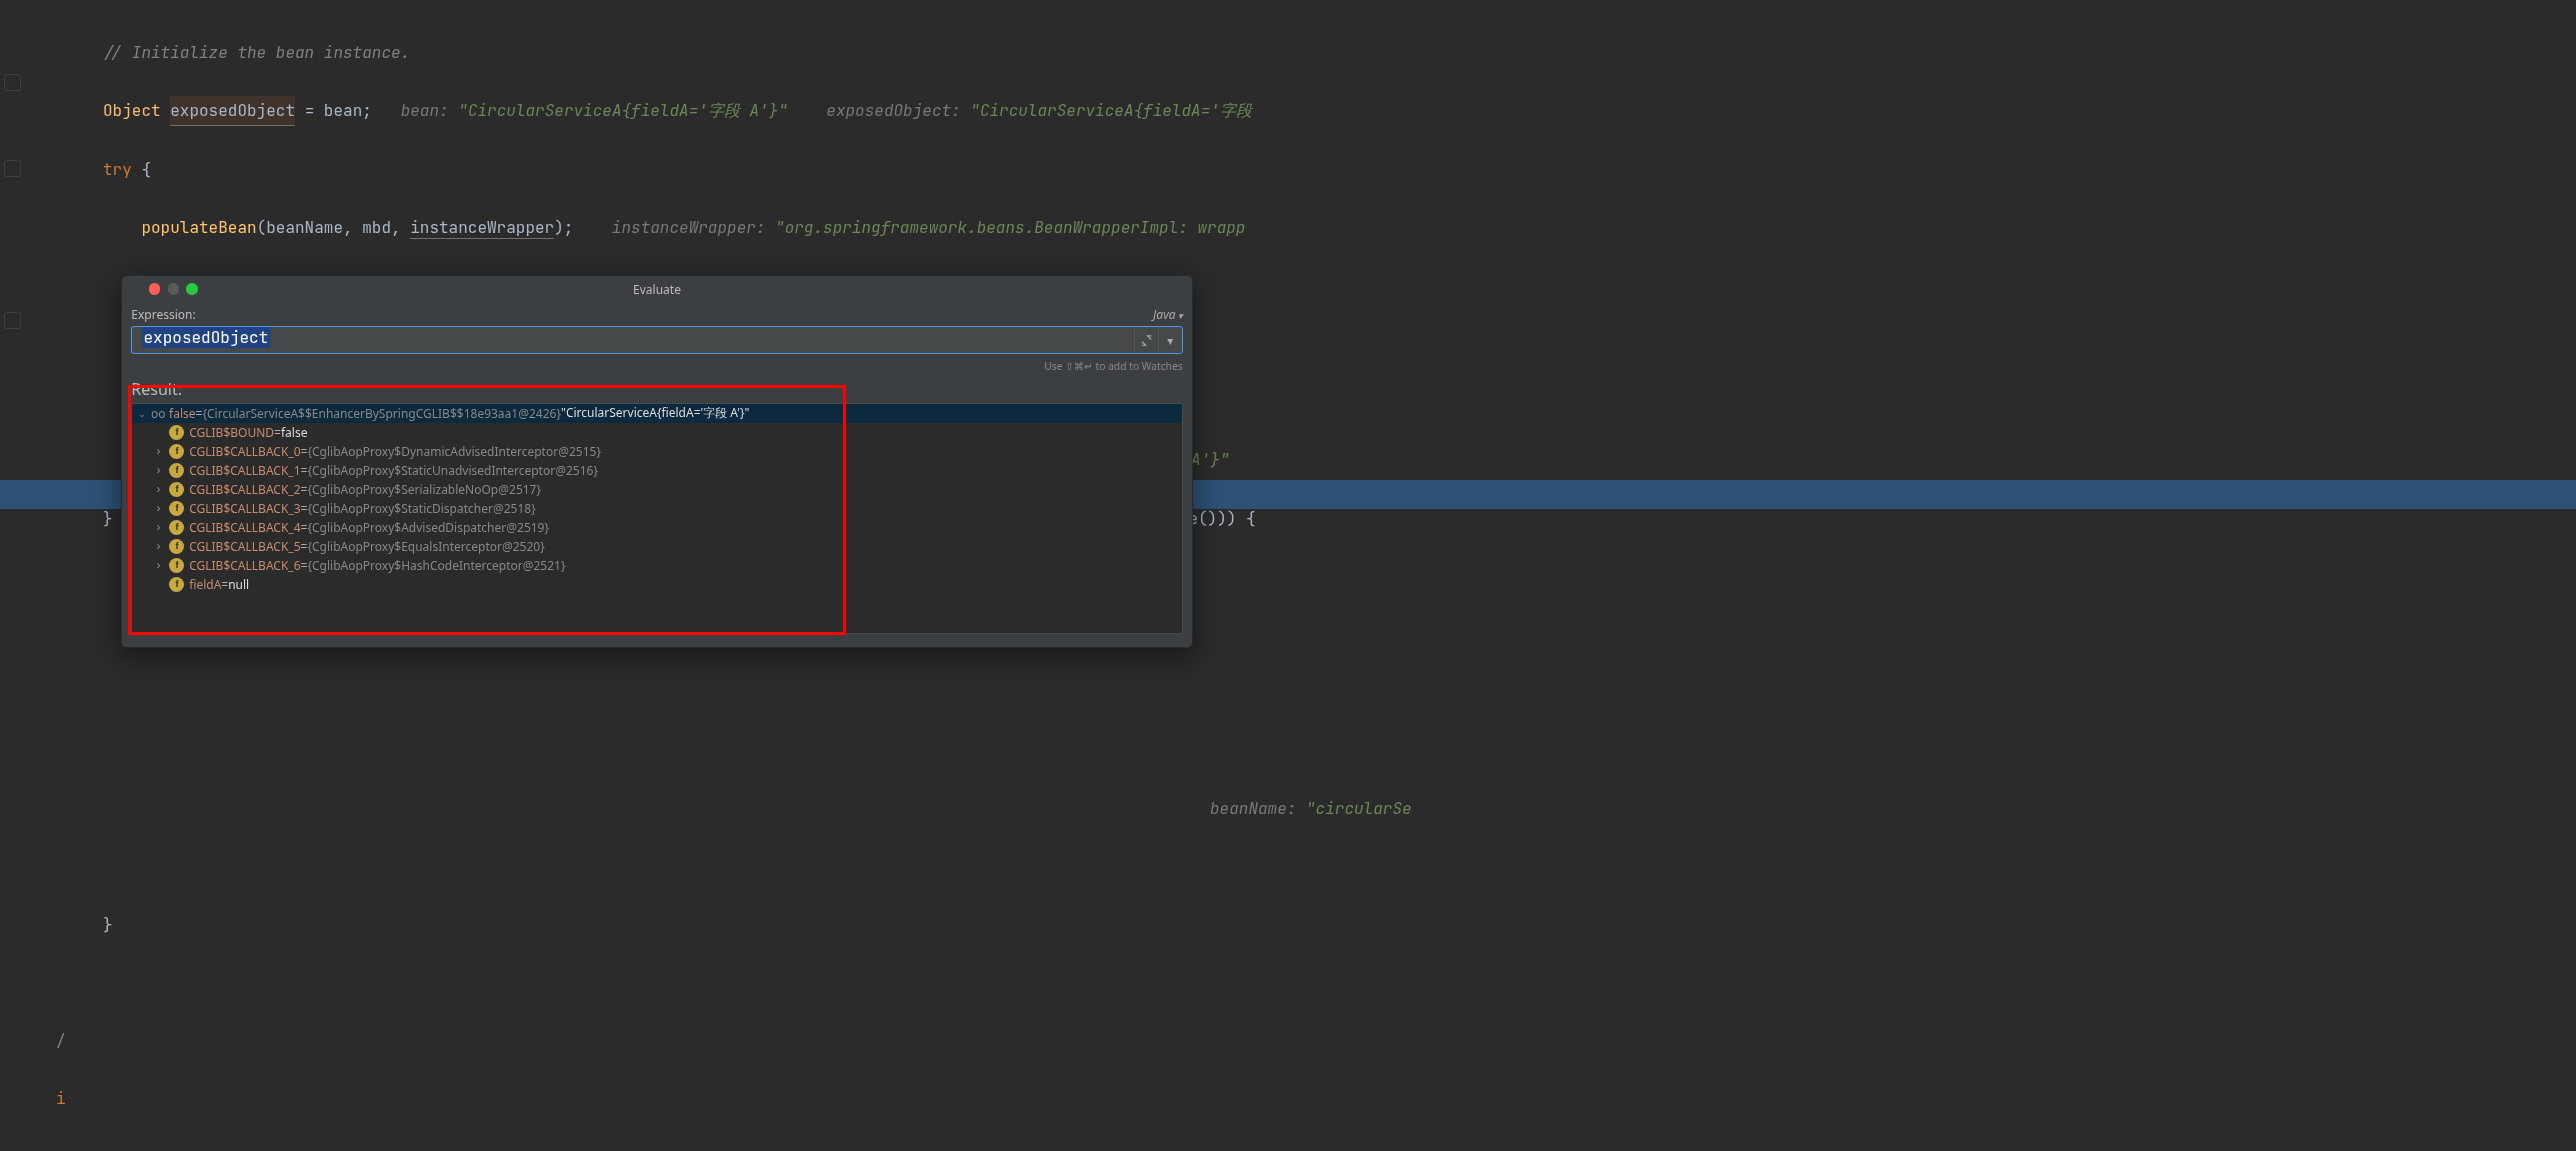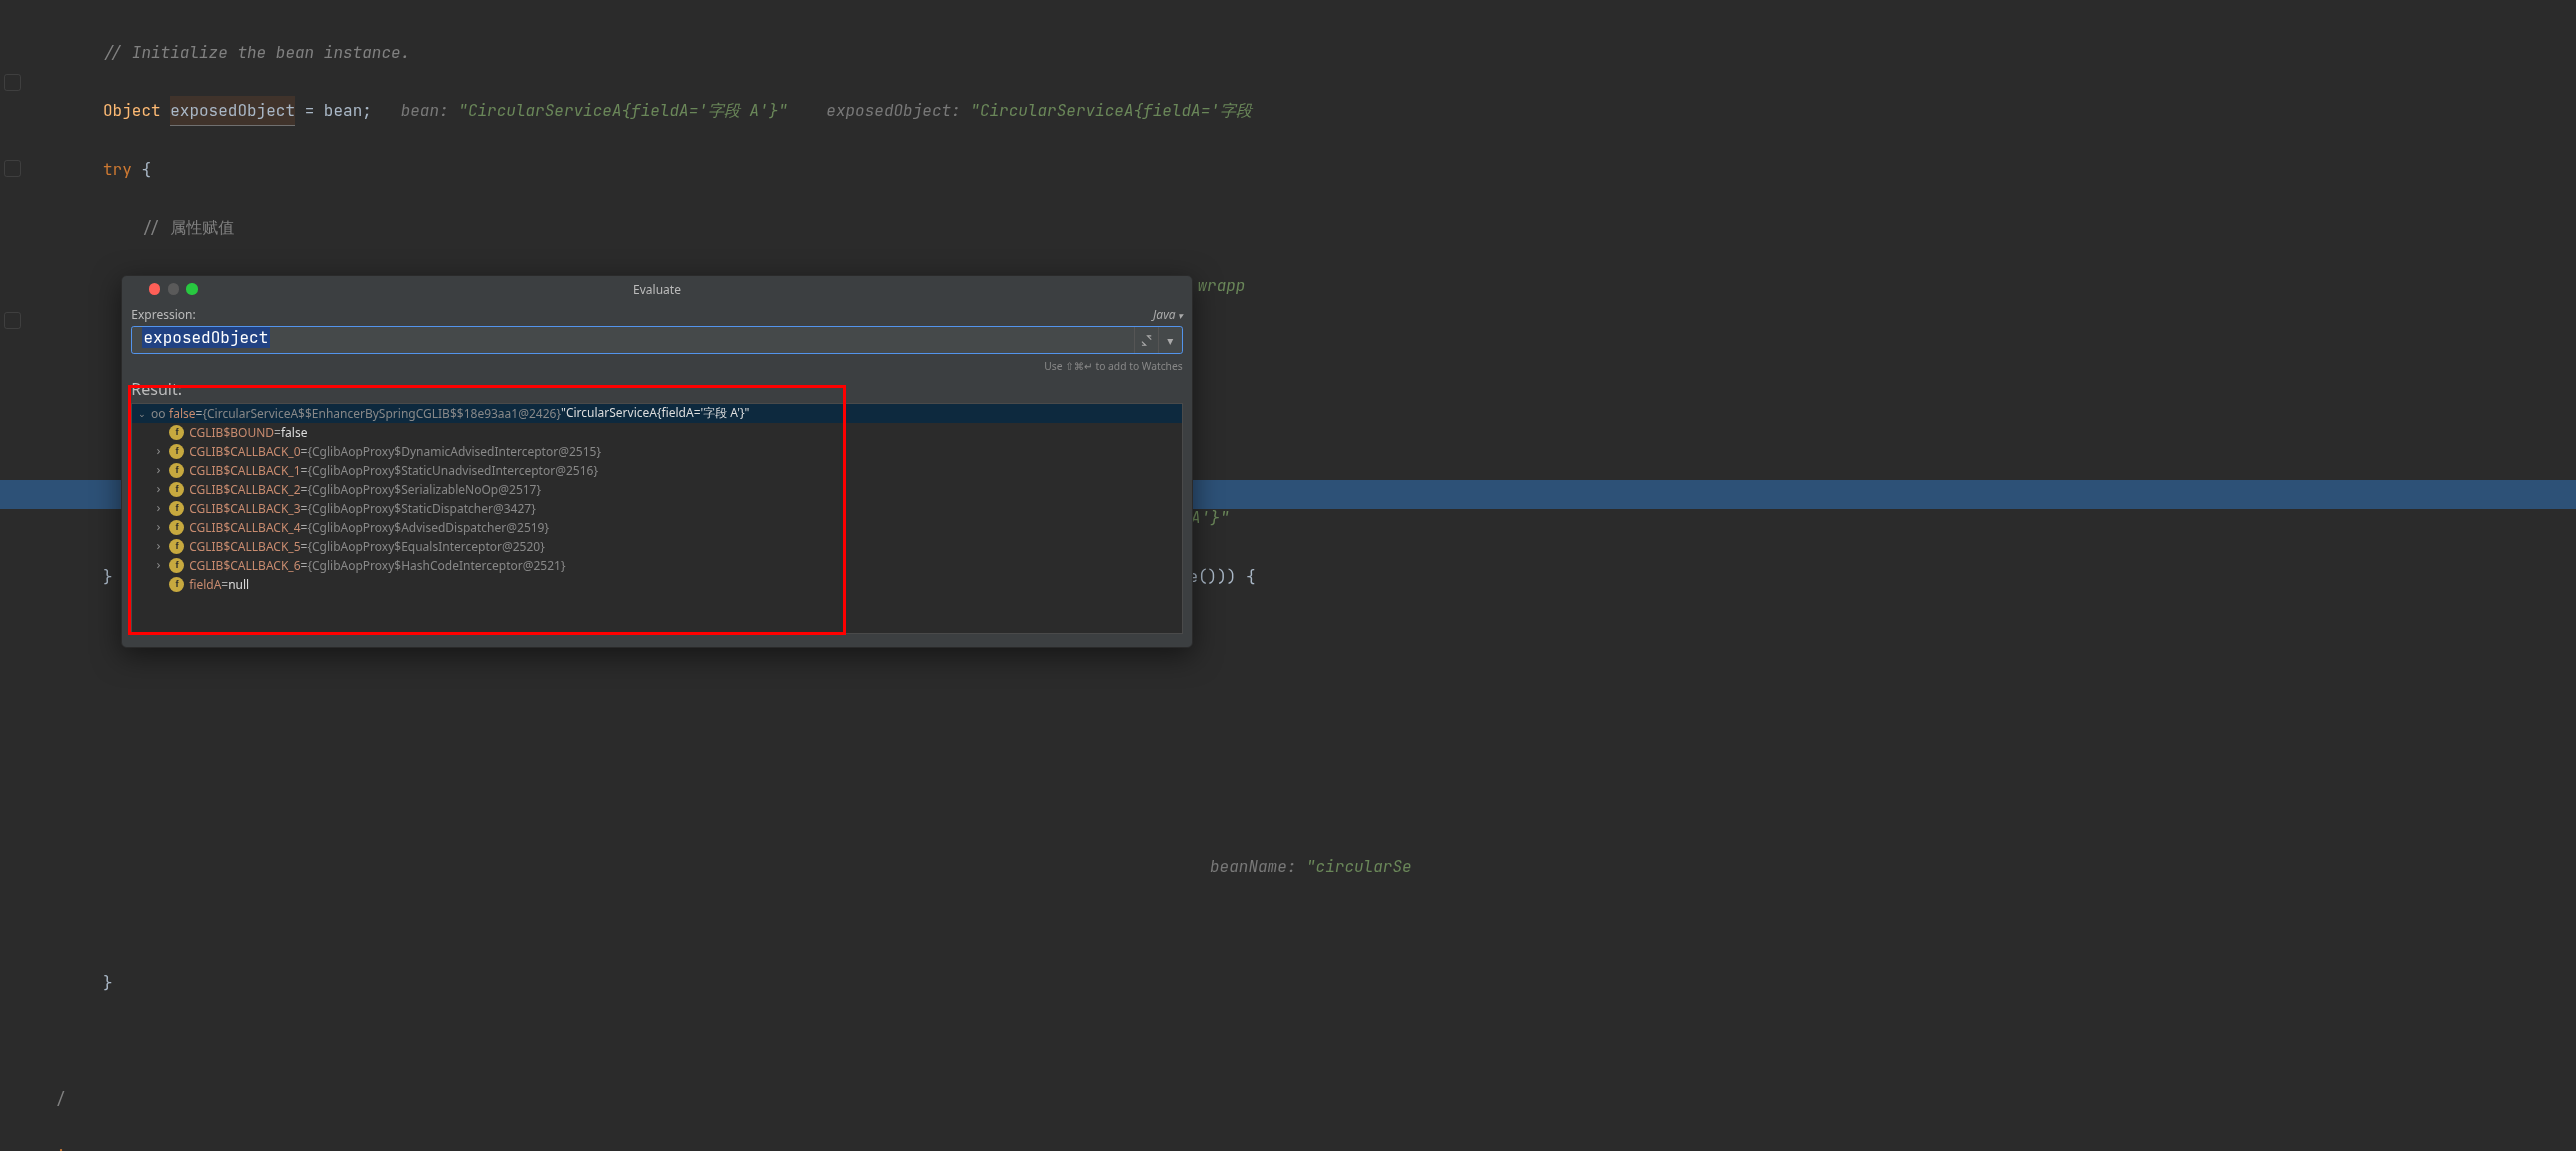--- a/index.html
+++ b/index.html
@@ -188,21 +188,20 @@
       </svg>
   </div>
 </div>
 
 <div class="line-hl" style="top:480px;"></div>
 
 <div class="editor">
 <div class="code-line"><span class="comment">// Initialize the bean instance.</span></div>
 <div class="code-line"><span class="type">Object</span> <span class="ident underline sel-write">exposedObject</span><span> = </span><span class="ident">bean</span><span>;</span>   <span class="hint"><span>bean: </span><span class="hint-val">"CircularServiceA{fieldA='字段 A'}"</span></span>    <span class="hint"><span>exposedObject: </span><span class="hint-val">"CircularServiceA{fieldA='字段</span></span></div>
 <div class="code-line"><span class="kw">try</span><span> {</span></div>
-<div class="code-line">    <span class="comment-cn">// 属性赋值</span></div>
 <div class="code-line">    <span class="func">populateBean</span><span>(beanName, mbd, </span><span class="underline">instanceWrapper</span><span>);</span>    <span class="hint"><span>instanceWrapper: </span><span class="hint-val">"org.springframework.beans.BeanWrapperImpl: wrapp</span></span></div>
 <div class="code-line">    <span class="comment-cn">// 执行 init 方法</span></div>
 <div class="code-line">    <span class="comment-cn">// 使用工厂回调以及初始化方法和bean后处理器初始化给定的bean实例。</span></div>
 <div class="code-line">    <span class="comment-cn">// 对于传统定义的bean，从createBean调用，对于现有的bean实例，从initializeBean调用。</span></div>
 <div class="code-line">    <span class="sel-hl">exposedObject</span><span> = </span><span class="func">initializeBean</span><span>(beanName, </span><span class="sel-read underline">exposedObject</span><span>, mbd);</span>   <span class="hint"><span>exposedObject: </span><span class="hint-val">"CircularServiceA{fieldA='字段 A'}"</span></span></div>
 <div class="code-line"><span>}</span><span style="display:inline-block;width:999px;"></span><span>tBeanName())) {</span></div>
 <div class="code-line">&nbsp;</div>
 <div class="code-line">&nbsp;</div>
 <div class="code-line">&nbsp;</div>
 <div class="code-line">&nbsp;</div>
@@ -280,21 +279,21 @@
           <span class="var-name">CGLIB$CALLBACK_2</span>
           <span class="var-eq"> = </span>
           <span class="var-type">{CglibAopProxy$SerializableNoOp@2517}</span>
         </div>
         <div class="tree-row">
           <span style="display: inline-block; width: 18.6px;"></span>
           <span class="arrow right"></span>
           <span class="icon-f">f</span>
           <span class="var-name">CGLIB$CALLBACK_3</span>
           <span class="var-eq"> = </span>
-          <span class="var-type">{CglibAopProxy$StaticDispatcher@3427}</span>
+          <span class="var-type">{CglibAopProxy$StaticDispatcher@2518}</span>
         </div>
         <div class="tree-row">
           <span style="display: inline-block; width: 18.6px;"></span>
           <span class="arrow right"></span>
           <span class="icon-f">f</span>
           <span class="var-name">CGLIB$CALLBACK_4</span>
           <span class="var-eq"> = </span>
           <span class="var-type">{CglibAopProxy$AdvisedDispatcher@2519}</span>
         </div>
         <div class="tree-row">

